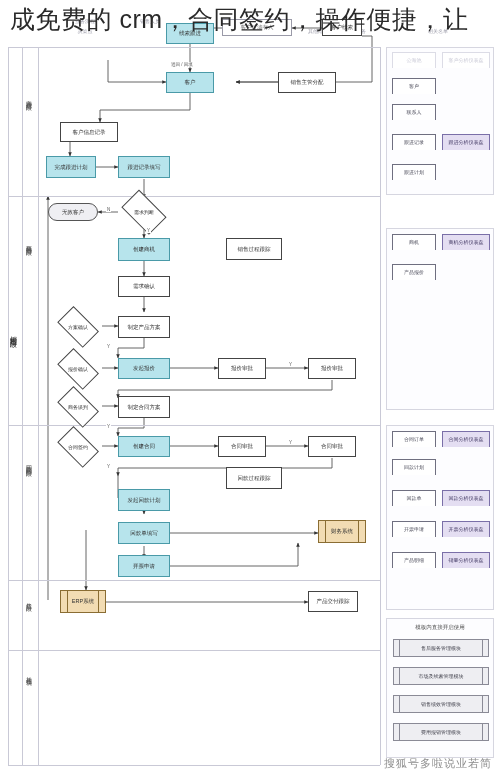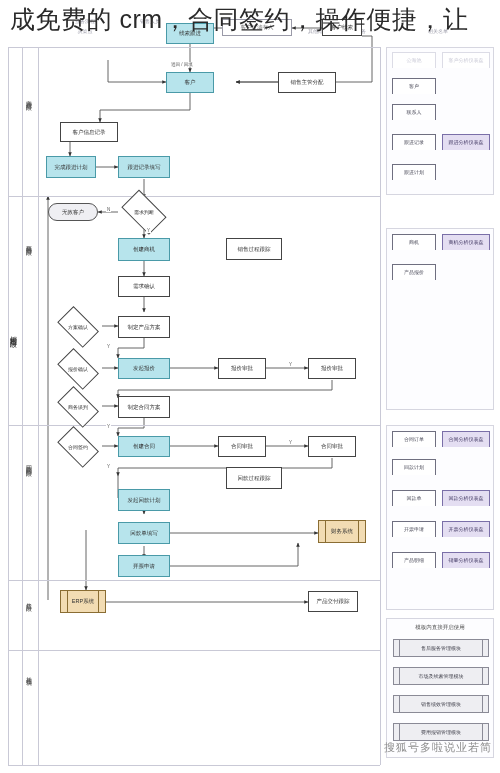--- a/index.html
+++ b/index.html
@@ -86,21 +86,21 @@
   .mod-title{position:absolute;font-size:5.5px;color:#555;text-align:center;width:100%;}
 
   
   .title-ovl{
     position:absolute;left:0;top:0;width:500px;
     font-size:25px;line-height:1.38;color:#2a2a2a;
     padding:2px 10px 0 10px;box-sizing:border-box;
     letter-spacing:0.5px;
   }
   .watermark{
-    position:absolute;right:8px;bottom:18px;
+    position:absolute;right:8px;bottom:2px;
     font-size:11px;color:#8c8c8c;letter-spacing:1px;
   }
 </style>
 </head>
 <body>
 
 <div id="root">
 
   <div class="canvas">
 

